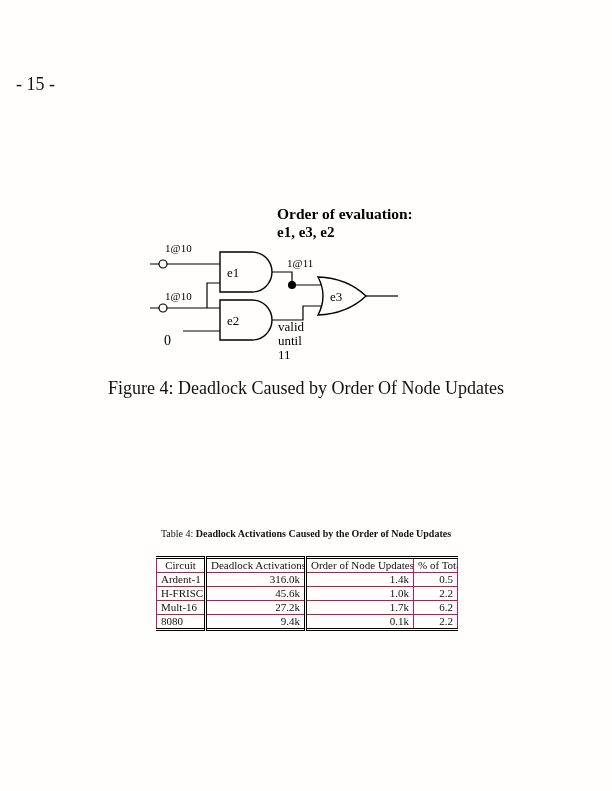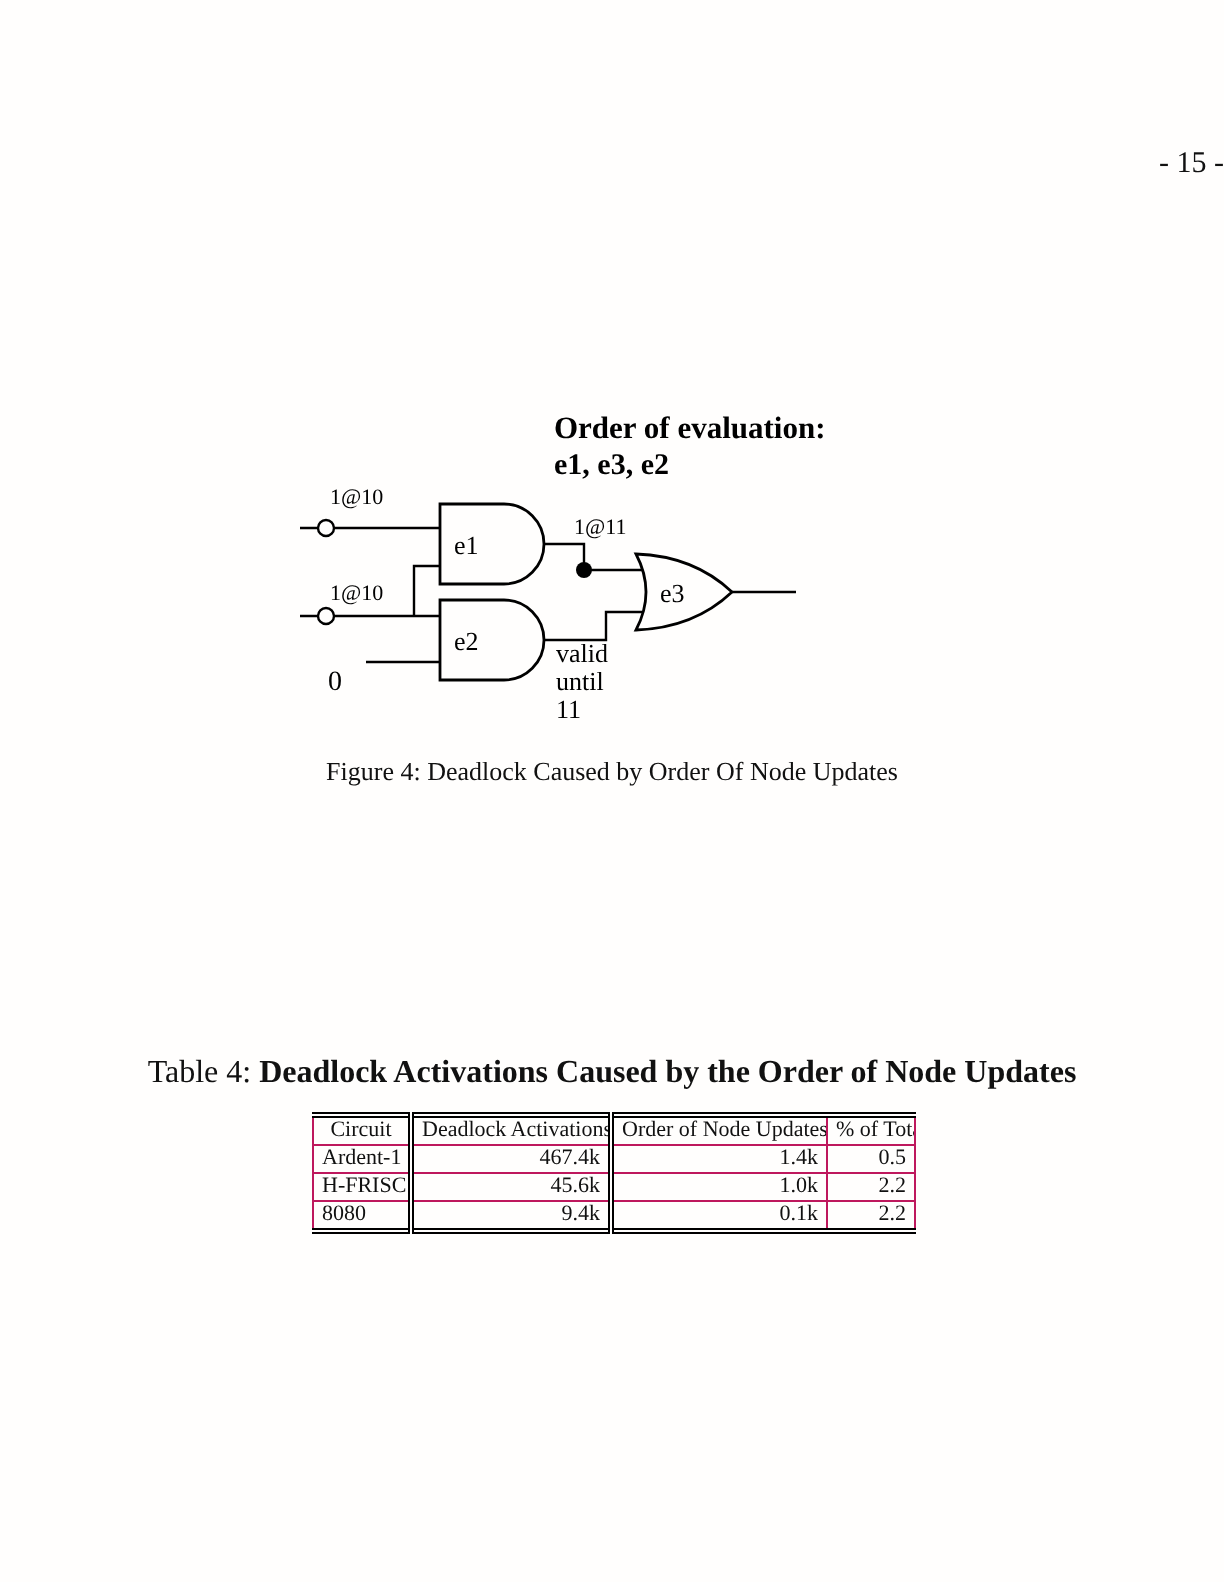--- a/index.html
+++ b/index.html
@@ -10,43 +10,43 @@
     color: #111;
     position: relative;
     overflow: hidden;
   }
   .page {
     position: absolute; inset: 0;
     background: #fffefd;
   }
   .page-number {
     position: absolute; top: 74px; left: 16px; right: 0;
-    text-align: right;
-    font-size: 15px;
+    text-align: left;
+    font-size: 18px;
   }
   .figure-svg {
     position: absolute; left: 140px; top: 195px;
     overflow: visible;
     font-family: "Liberation Serif", serif;
   }
   .order-title { font-size: 15.5px; font-weight: bold; }
   .order-seq   { font-size: 15px;  font-weight: bold; }
   .sig-label   { font-size: 11px; }
   .gate-label  { font-size: 13px; }
   .zero-label  { font-size: 14px; }
   .valid-label { font-size: 13px; }
   .figure-caption {
     position: absolute; top: 378px; left: 0; right: 0;
     text-align: center;
-    font-size: 13px;
+    font-size: 18px;
   }
   .table-caption {
     position: absolute; top: 528px; left: 0; right: 0;
     text-align: center;
-    font-size: 16px;
+    font-size: 10px;
   }
   .table-caption .cap-title { font-weight: bold; }
   .data-table {
     position: absolute; left: 156px; top: 556px; width: 301px;
     border-collapse: collapse;
     table-layout: fixed;
     font-size: 11px;
     line-height: 13px;
     border-left: 1px solid #000;
     border-right: 1px solid #000;
@@ -131,29 +131,35 @@
       <tr>
         <th class="col-circuit">Circuit</th>
         <th class="col-da dbl">Deadlock Activations</th>
         <th class="col-onu dbl">Order of Node Updates</th>
         <th class="col-pct">% of Total</th>
       </tr>
     </thead>
     <tbody>
       <tr>
         <td class="cname">Ardent-1</td>
-        <td class="num dbl">467.4k</td>
+        <td class="num dbl">316.0k</td>
         <td class="num dbl">1.4k</td>
         <td class="num">0.5</td>
       </tr>
       <tr>
         <td class="cname">H-FRISC</td>
         <td class="num dbl">45.6k</td>
         <td class="num dbl">1.0k</td>
         <td class="num">2.2</td>
+      </tr>
+      <tr>
+        <td class="cname">Mult-16</td>
+        <td class="num dbl">27.2k</td>
+        <td class="num dbl">1.7k</td>
+        <td class="num">6.2</td>
       </tr>
       <tr>
         <td class="cname">8080</td>
         <td class="num dbl">9.4k</td>
         <td class="num dbl">0.1k</td>
         <td class="num">2.2</td>
       </tr>
     </tbody>
   </table>
 

